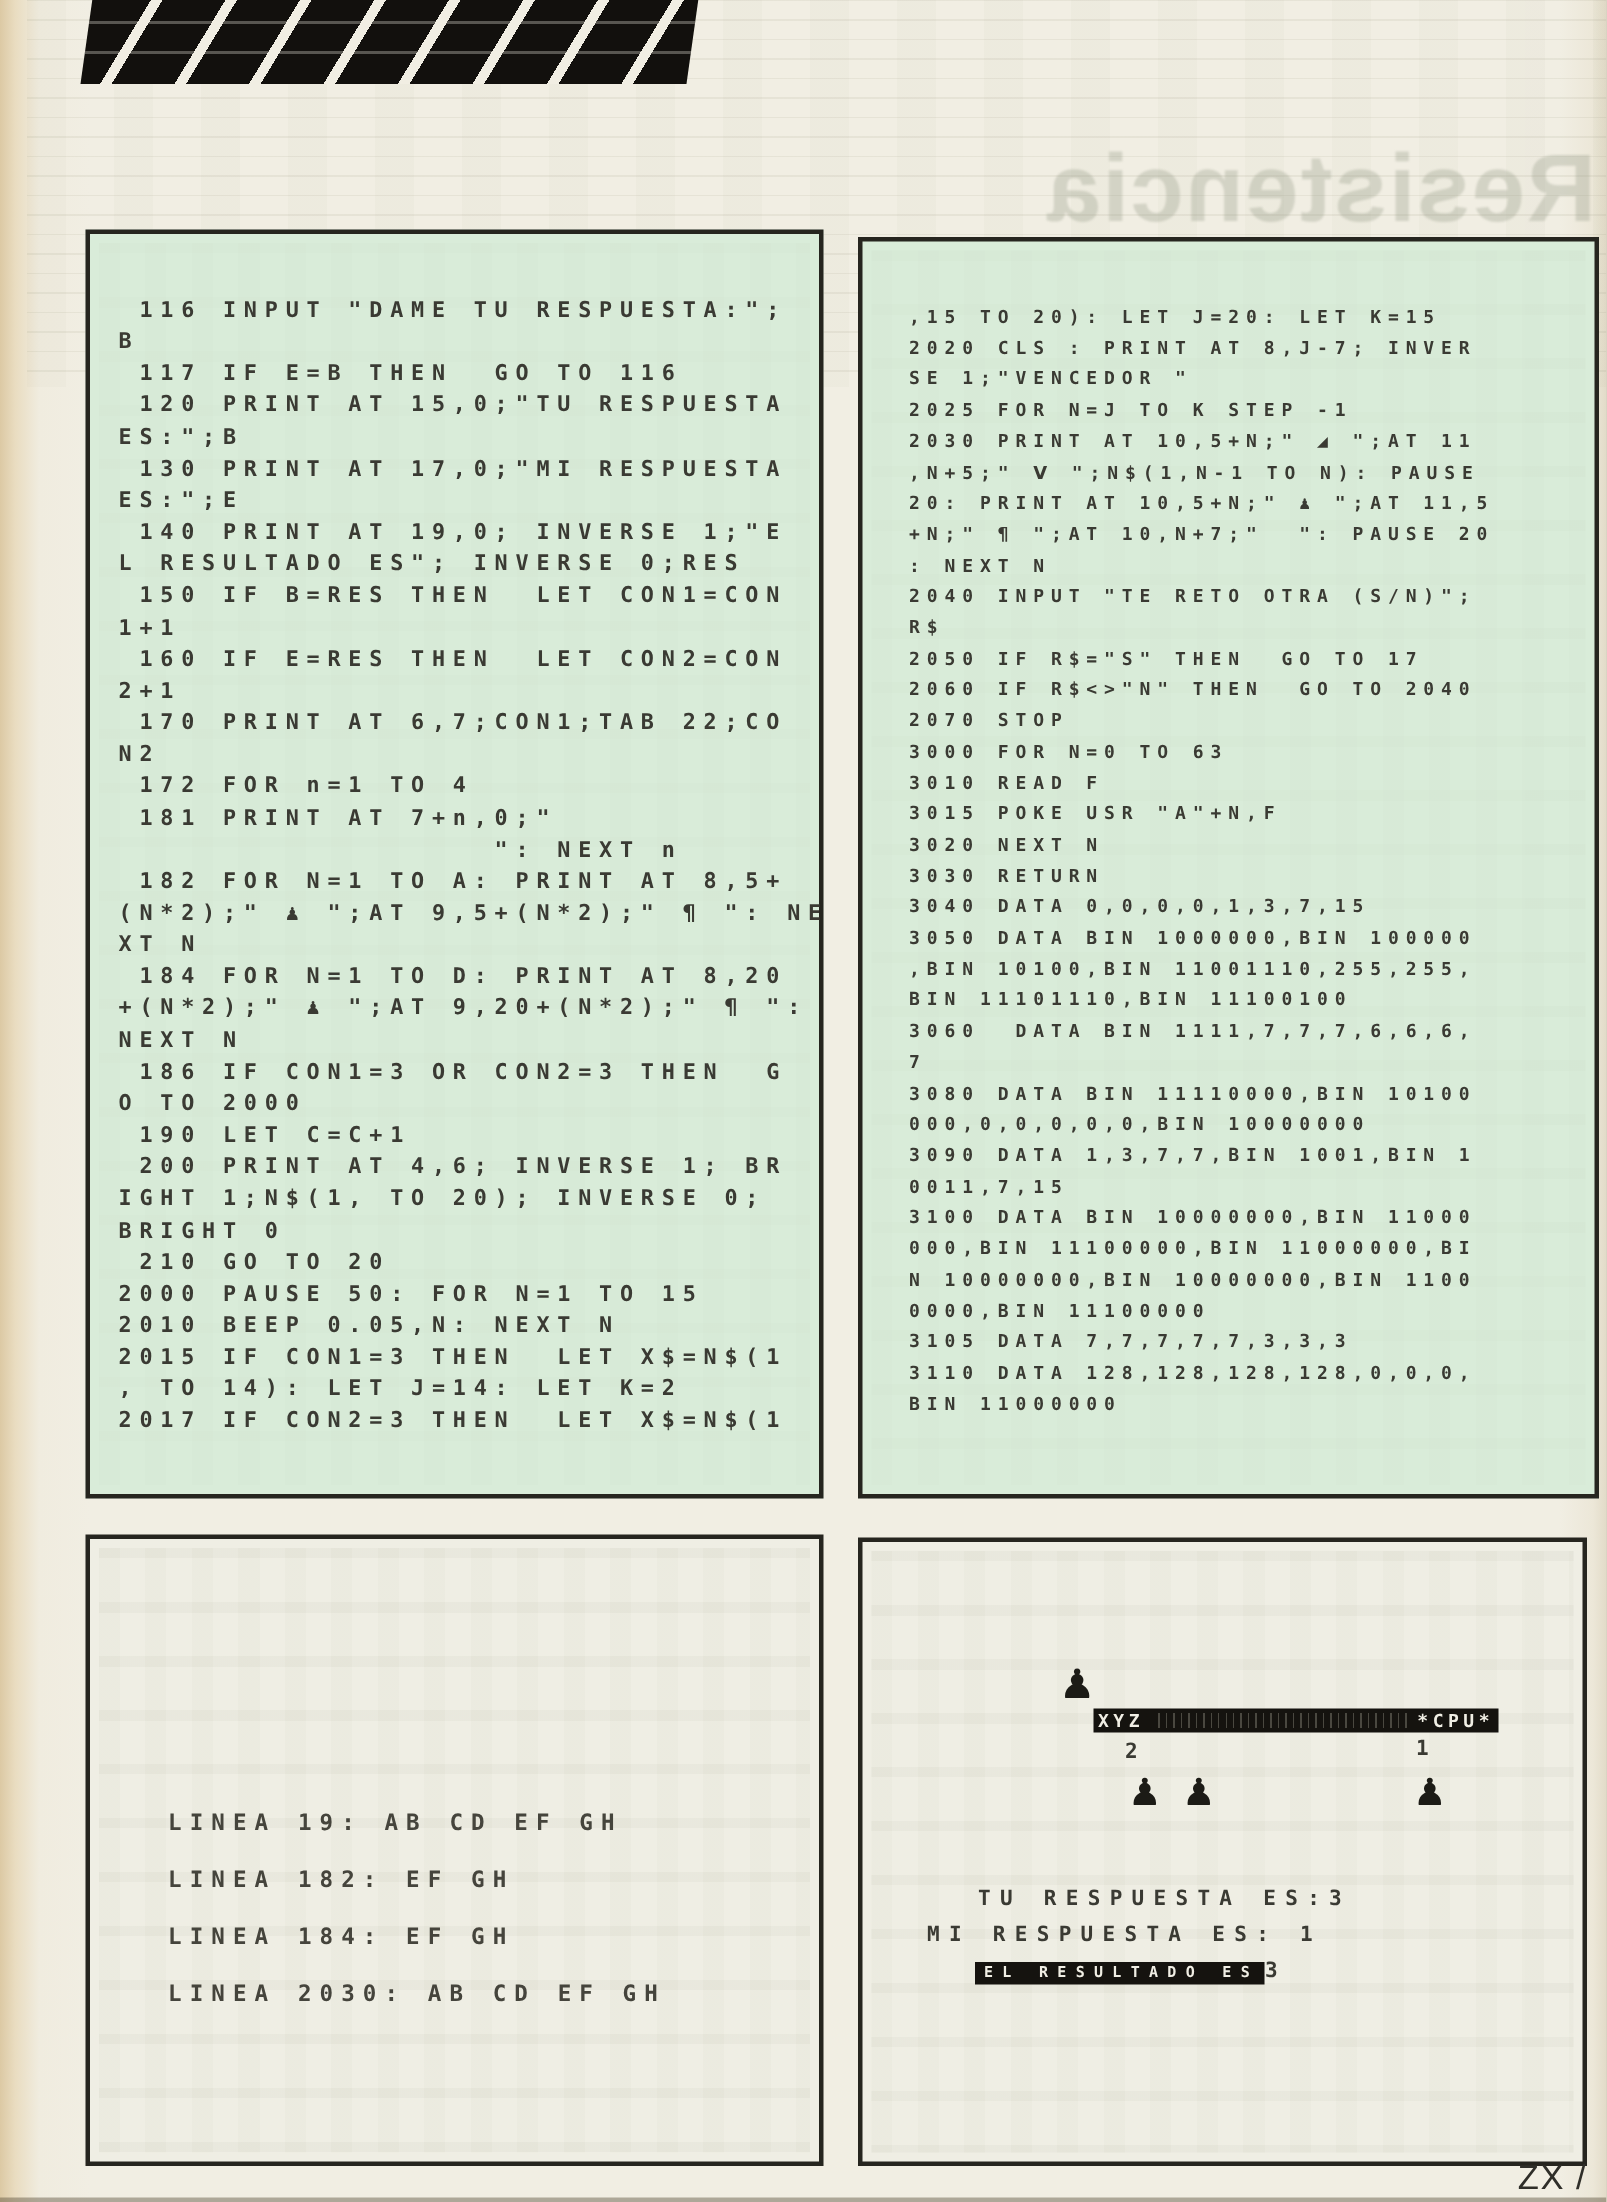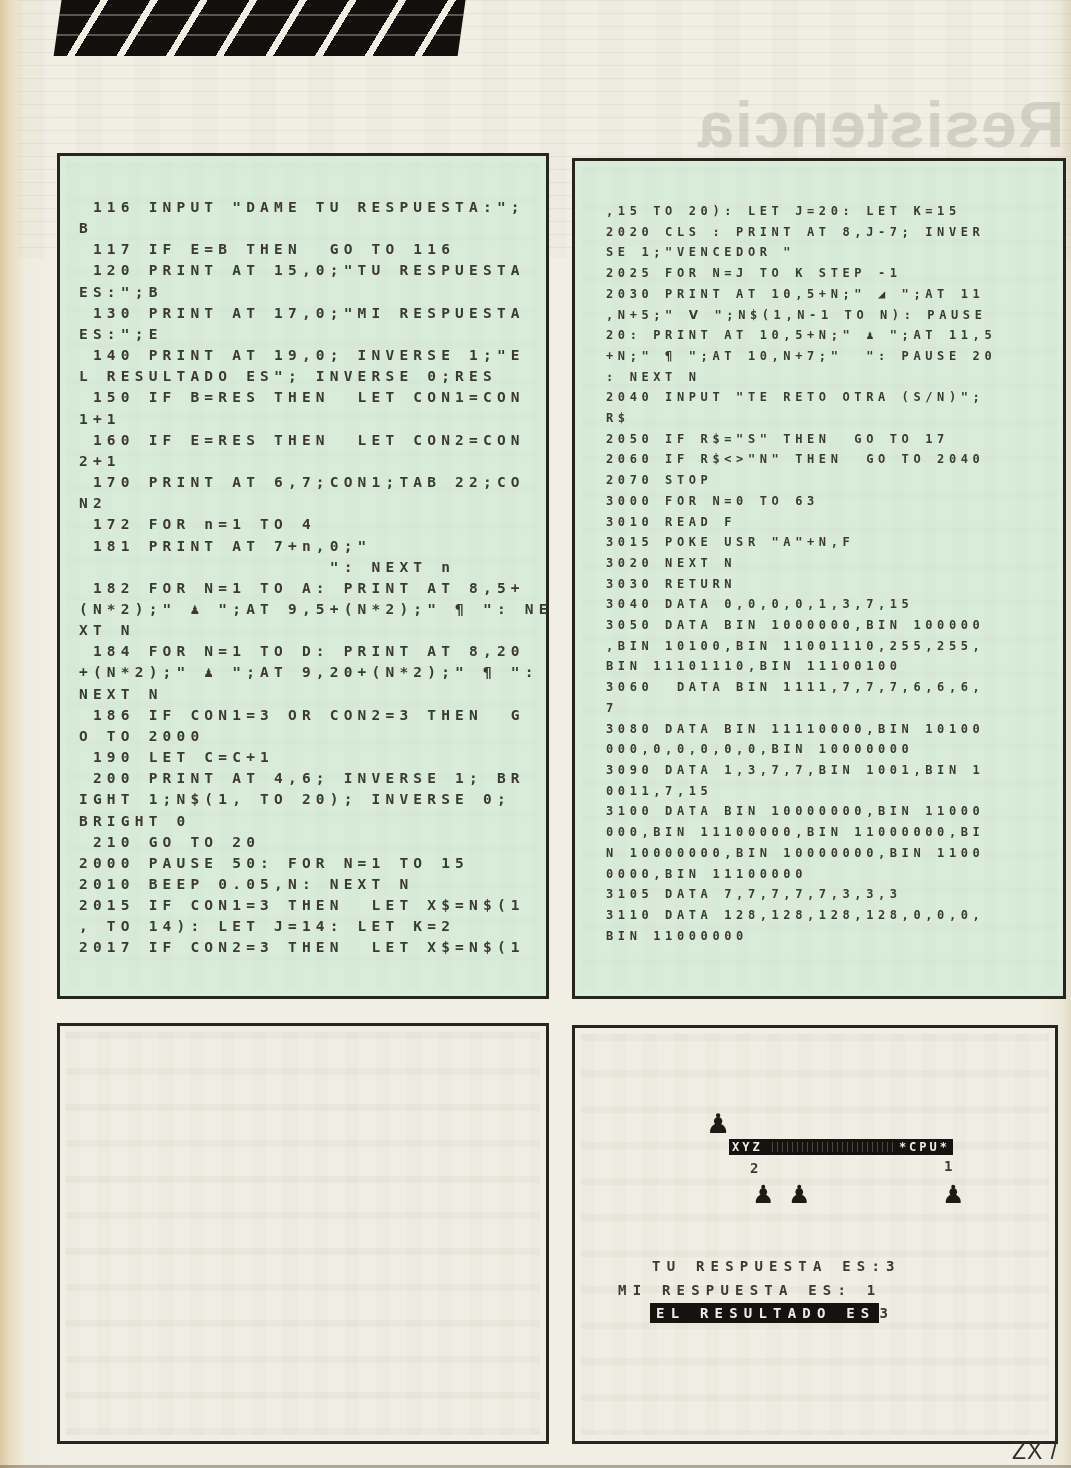--- a/index.html
+++ b/index.html
@@ -67,42 +67,42 @@
     font-family:"DejaVu Sans Mono","DejaVu Sans",monospace;
     font-weight:bold;font-size:15px;letter-spacing:5.4px;line-height:38px;
     color:#45443c;
   }
   .demo-text{
     position:absolute;white-space:pre;
     font-family:"DejaVu Sans Mono","DejaVu Sans",monospace;
     font-weight:bold;font-size:14px;letter-spacing:6.2px;color:#3a3a33;
   }
   .scorebar{
-    position:absolute;left:729px;top:1139px;width:224px;height:16px;background:#15130f;
+    position:absolute;left:729px;top:1139px;width:270px;height:16px;background:#15130f;
     display:flex;align-items:center;justify-content:space-between;
   }
   .scorebar .sb-label{
     font-family:"DejaVu Sans Mono","DejaVu Sans",monospace;
     font-weight:bold;font-size:12px;letter-spacing:3px;color:#f0eee4;
     padding:0 3px;white-space:pre;
   }
   .scorebar .sb-fill{
     flex:1;height:10px;margin:0 2px;
     background:repeating-linear-gradient(90deg,#15130f 0 4px,#4a4840 4px 5px);
   }
   .sprite{
     position:absolute;color:#1c1b16;
     font-family:"DejaVu Sans","DejaVu Sans Mono",sans-serif;
     line-height:1;
   }
   .result-line{position:absolute;left:650px;top:1303px;white-space:pre;}
   .result-line .inv{
     background:#15130f;color:#f0eee4;
     font-family:"DejaVu Sans Mono","DejaVu Sans",monospace;
-    font-weight:bold;font-size:14px;letter-spacing:6.2px;
+    font-weight:bold;font-size:10px;letter-spacing:6.2px;
     padding:2px 4px 2px 6px;
   }
   .result-line .val{
     font-family:"DejaVu Sans Mono","DejaVu Sans",monospace;
     font-weight:bold;font-size:14px;letter-spacing:6.2px;color:#3a3a33;
   }
   .page-number{
     position:absolute;left:999px;top:1438px;
     font-family:Liberation Sans, sans-serif;
     font-size:23px;color:#2f2e29;letter-spacing:1px;text-align:center;
@@ -195,20 +195,24 @@
 000,BIN 11100000,BIN 11000000,BI
 N 10000000,BIN 10000000,BIN 1100
 0000,BIN 11100000
 3105 DATA 7,7,7,7,7,3,3,3
 3110 DATA 128,128,128,128,0,0,0,
 BIN 11000000</pre>
 
   <div class="panel white" style="left:57px;top:1023px;width:486px;height:415px;">
     <div class="ghost-texture"></div>
   </div>
+  <pre class="notes" style="left:112px;top:1196px;">LINEA 19: AB CD EF GH
+LINEA 182: EF GH
+LINEA 184: EF GH
+LINEA 2030: AB CD EF GH</pre>
 
   <div class="panel white" style="left:572px;top:1025px;width:480px;height:413px;">
     <div class="ghost-texture"></div>
   </div>
 
   <span class="sprite" style="left:706px;top:1110px;font-size:27px;">♟</span>
 
   <div class="scorebar">
     <span class="sb-label">XYZ</span>
     <span class="sb-fill"></span>

